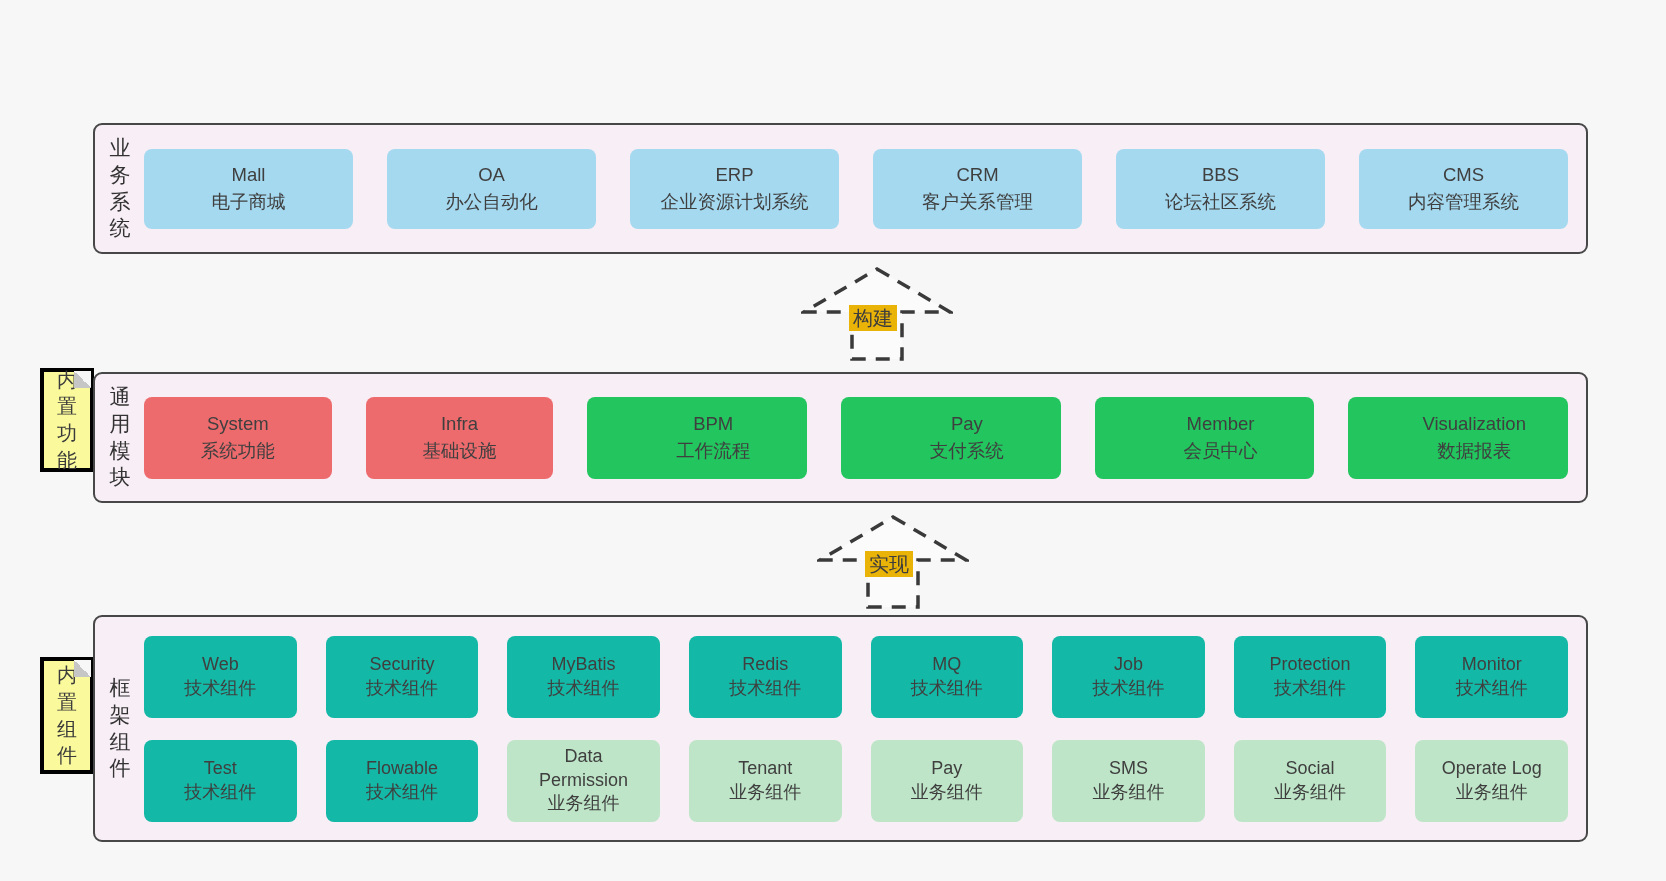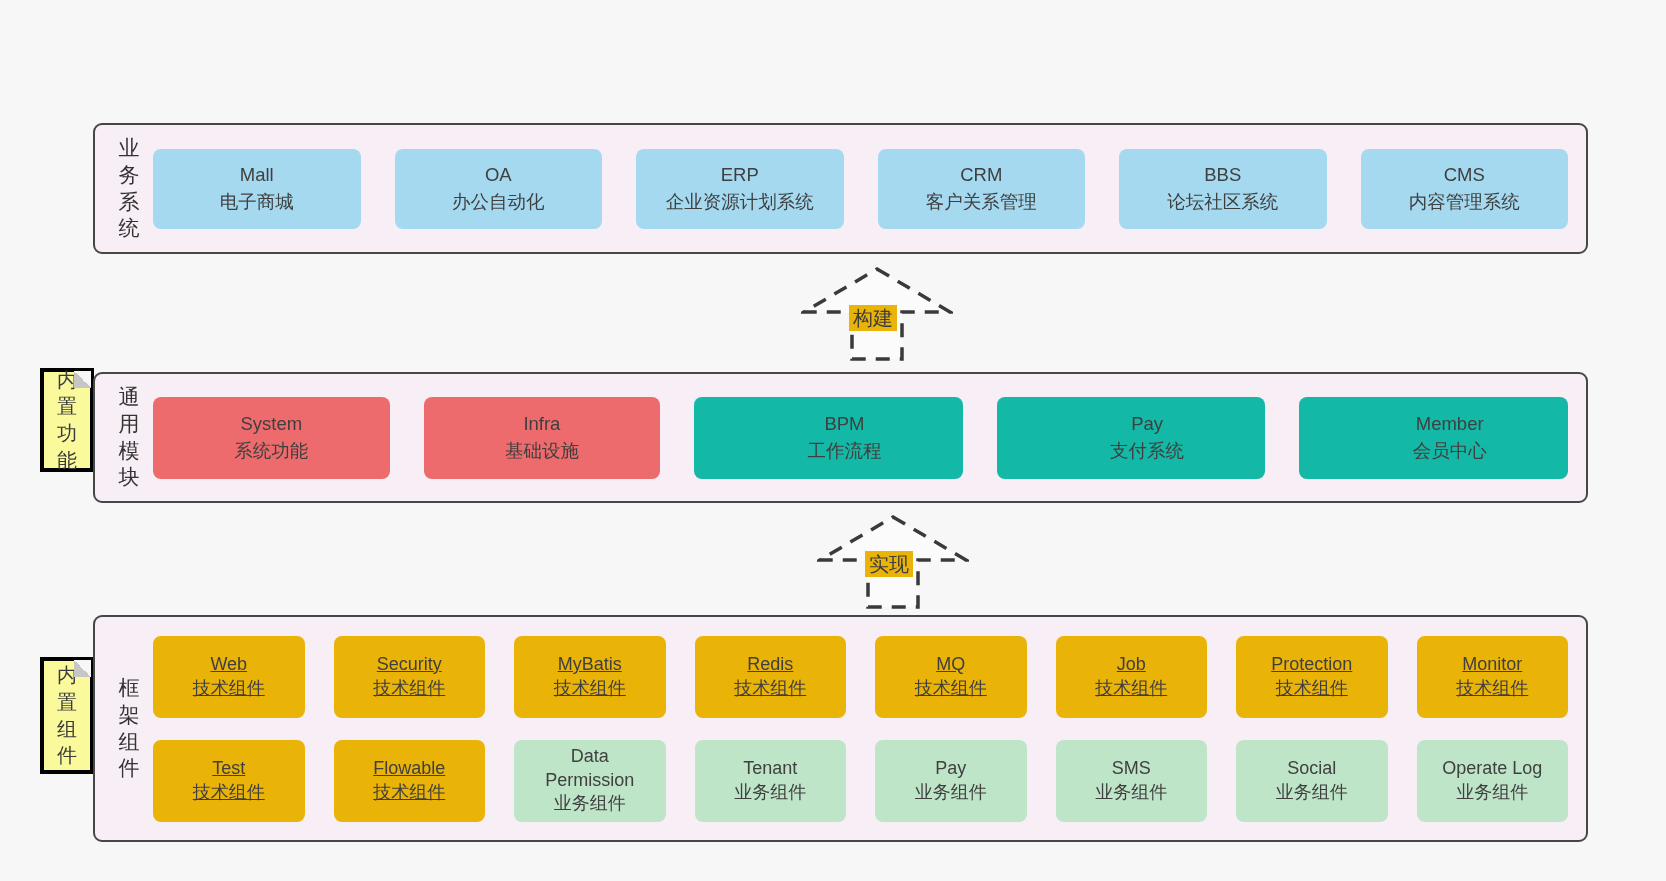--- a/index.html
+++ b/index.html
@@ -20,21 +20,21 @@
     border:2px solid #474747;border-radius:9px;
     box-sizing:border-box;
     display:flex;align-items:center;
     z-index:1;
   }
   #panel-business{top:123px;height:131px;}
   #panel-modules{top:372px;height:131px;}
   #panel-components{top:615px;height:227px;}
 
   .side-label{
-    flex:none;margin-left:19px;width:30px;
+    flex:none;margin-left:10px;width:30px;
     font-size:21px;line-height:1.27;
     word-break:break-all;text-align:center;
     color:#333;
   }
 
   .panel-content{
     flex:1;display:flex;gap:34px;
     margin:0 18px 0 9px;
   }
   .box{
@@ -52,22 +52,22 @@
   }
   .comp-row{display:flex;gap:29px;}
   .comp-row .box{
     height:82px;font-size:18px;line-height:1.32;
     padding:0 10px;box-sizing:border-box;
   }
   .wrap{max-width:96px;}
 
   .blue{background:#a5d9f0;}
   .red{background:#ee6b6d;}
-  .pink{background:#14b8a6;padding-left:32px;}
-  .green{background:#eab308;text-decoration:underline;}
+  .pink{background:#22c55e;padding-left:32px;}
+  .green{background:#14b8a6;}
   .lightgreen{background:#bee5c7;}
 
   
   .note{
     position:absolute;left:40px;width:54px;
     background:#fafa9d;
     border:4px solid #000000;
     box-sizing:border-box;
     display:flex;align-items:center;justify-content:center;
     z-index:0;
@@ -163,20 +163,24 @@
         <div>工作流程</div>
       </div>
       <div class="box pink">
         <div>Pay</div>
         <div>支付系统</div>
       </div>
       <div class="box pink">
         <div>Member</div>
         <div>会员中心</div>
       </div>
+      <div class="box pink">
+        <div>Visualization</div>
+        <div>数据报表</div>
+      </div>
     </div>
   </div>
 
   <svg class="arrow-svg" id="arrow-impl" width="152" height="96" viewBox="0 0 152 96">
     <polygon class="arrow-poly" points="76,3 149,46 101,46 101,93 51,93 51,46 3,46"></polygon>
   </svg>
   <div class="arrow-label" id="label-impl">实现</div>
 
   <div class="note" id="note-components">
     <div class="note-fold"></div>

